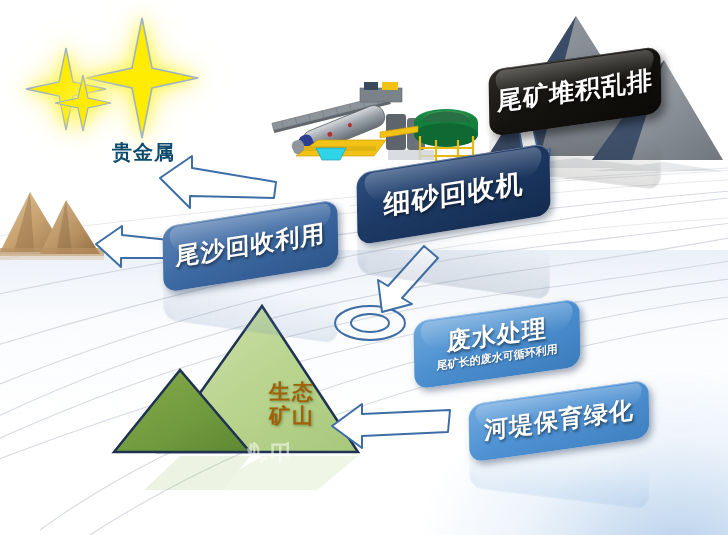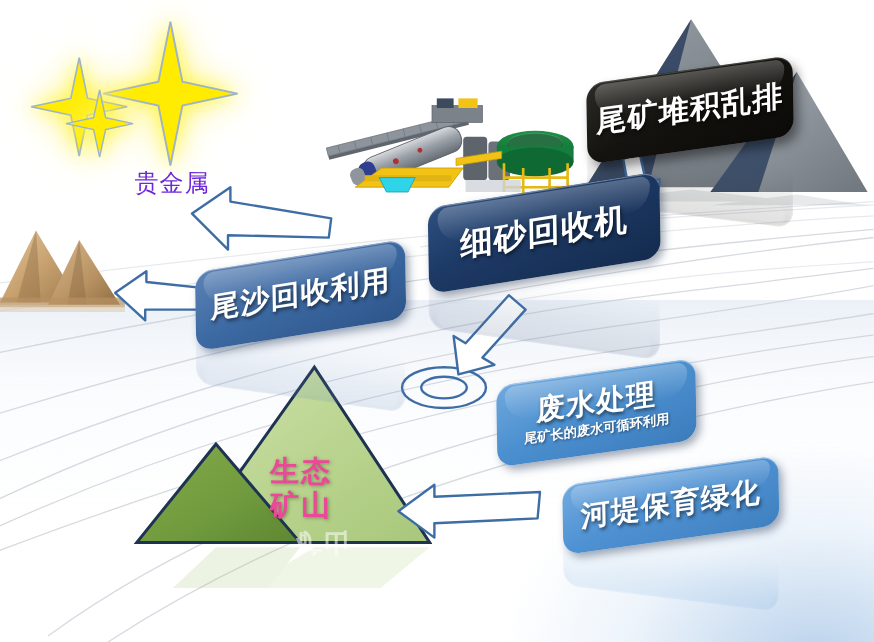--- a/index.html
+++ b/index.html
@@ -99,21 +99,21 @@
     -webkit-mask-image:linear-gradient(to top,rgba(0,0,0,0) 5%,rgba(0,0,0,.85) 95%);
             mask-image:linear-gradient(to top,rgba(0,0,0,0) 5%,rgba(0,0,0,.85) 95%);
   }
 
   
   .star{position:absolute;}
   .starglow{filter:drop-shadow(0 0 7px rgba(255,245,70,.95)) drop-shadow(0 0 14px rgba(255,240,90,.75));}
 
   
   .caption{
-    position:absolute;color:#6d28d9;font-weight:normal;white-space:nowrap;
+    position:absolute;color:#0c4a6e;font-weight:bold;white-space:nowrap;
     text-shadow:0 1px 0 rgba(255,255,255,.9);
   }
   #cap-metal{left:112px;top:139px;font-size:20px;letter-spacing:1px;}
   #cap-sand{left:4px;top:264px;font-size:20px;letter-spacing:1px;}
 
   
   .arrow{position:absolute;}
 
   
   #machine{position:absolute;left:268px;top:60px;width:212px;height:110px;}
@@ -292,22 +292,22 @@
     <polygon points="152,6 48,152 248,152" fill="url(#gl)" stroke="#1e3252" stroke-width="2.5"></polygon>
 
     <polygon points="70,70 4,152 140,152" fill="url(#gd)" stroke="#1e3252" stroke-width="2.5"></polygon>
 
     <g opacity=".22">
       <polygon points="152,156 48,156 248,156 200,196 86,196" fill="#b9d48e"></polygon>
       <polygon points="70,156 4,156 140,156 112,192 32,192" fill="#a8c77b"></polygon>
     </g>
   </svg>
 
-  <div style="position:absolute;left:225px;top:380px;width:90px;text-align:left;color:#ec4899;
-              font-weight:bold;font-size:24px;line-height:1.15;letter-spacing:2px;
+  <div style="position:absolute;left:225px;top:380px;width:90px;text-align:right;color:#a16207;
+              font-weight:bold;font-size:21px;line-height:1.15;letter-spacing:2px;
               text-shadow:1px 1px 3px rgba(60,90,40,.55);">
     <div>生态</div>
     <div>矿山</div>
   </div>
   <div style="position:absolute;left:225px;top:440px;width:90px;text-align:center;color:#ffffff;
               font-weight:bold;font-size:21px;line-height:1.15;letter-spacing:2px;opacity:.55;
               transform:scaleY(-1);">
     <div>矿山</div>
   </div>
 

